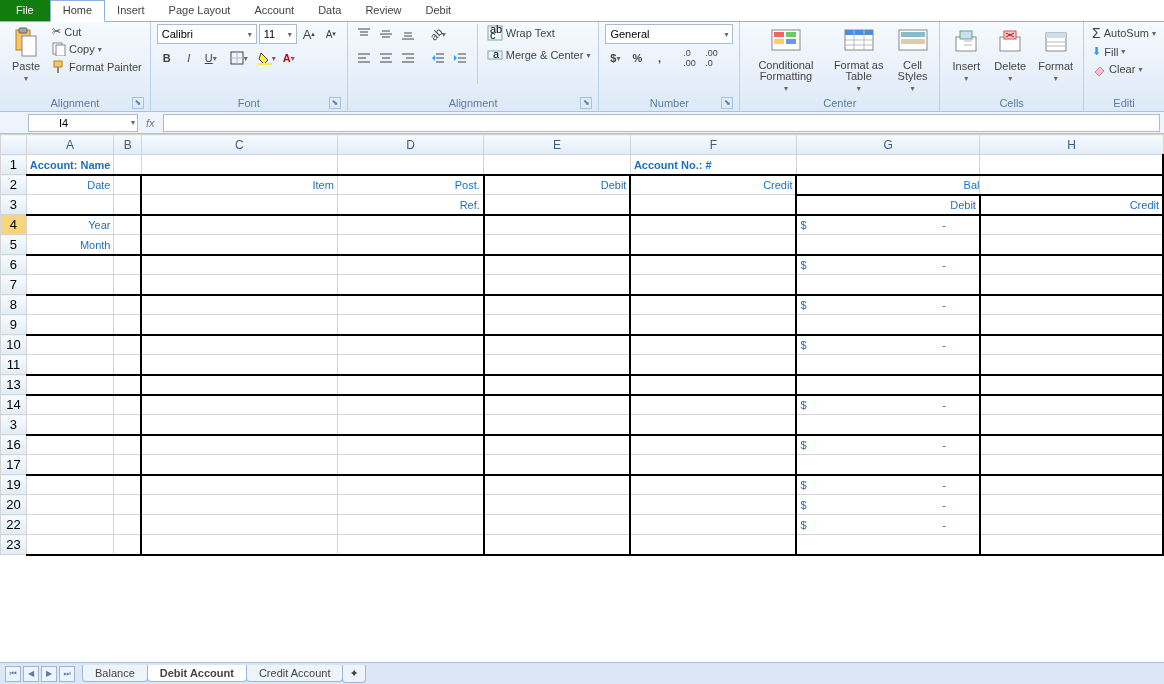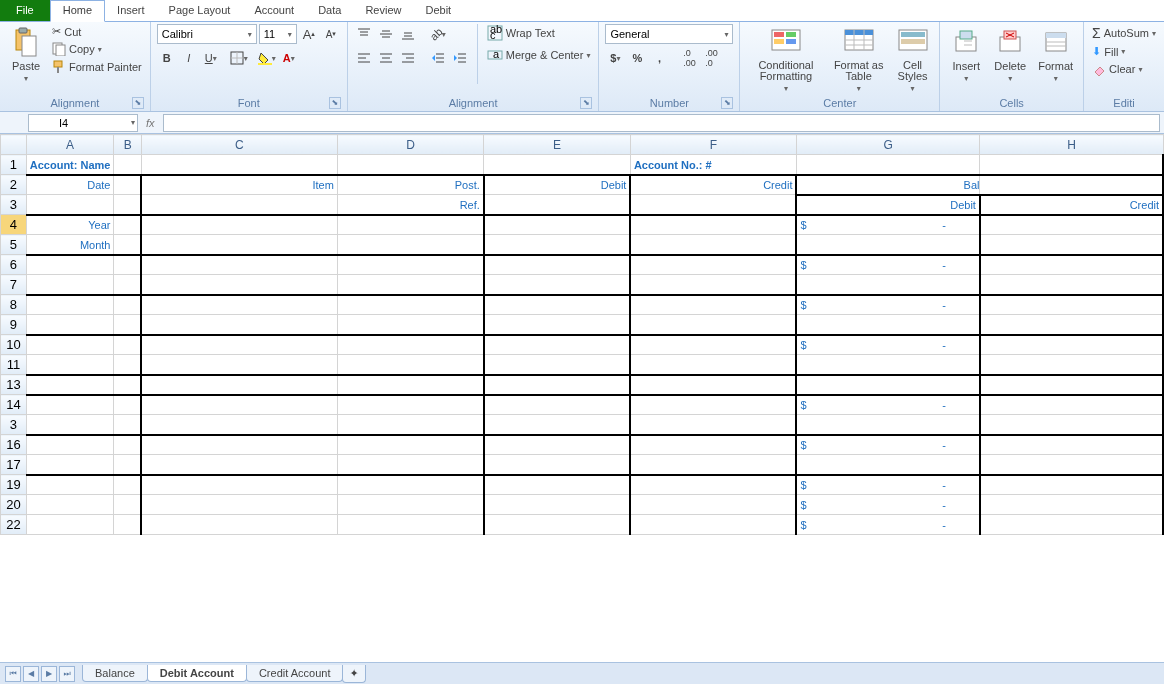--- a/index.html
+++ b/index.html
@@ -651,20 +651,31 @@
           <td class="" style=""></td>
           <td class=" thickR" style=""></td>
           <td class=" thickR" style=""></td>
           <td class=" thickR" style=""></td>
           <td class=" thickR" style="">
             <span class="blue" style="float:left;">$</span>
             <span class="blue" style="float:right;padding-right:30px;">-</span>
           </td>
           <td class=" thickR" style=""></td>
         </tr>
+        <tr>
+          <td class="rowhdr">23</td>
+          <td class="thickB" style=""></td>
+          <td class=" thickB thickR" style=""></td>
+          <td class=" thickB" style=""></td>
+          <td class=" thickB thickR" style=""></td>
+          <td class=" thickB thickR" style=""></td>
+          <td class=" thickB thickR" style=""></td>
+          <td class=" thickB thickR" style=""></td>
+          <td class=" thickB thickR" style=""></td>
+        </tr>
       </tbody>
     </table>
 </div>
 
 <div class="sheetbar">
   <span style="width:4px;"></span>
   <span class="navbtn">⏮</span>
   <span class="navbtn">◀</span>
   <span class="navbtn">▶</span>
   <span class="navbtn">⏭</span>

